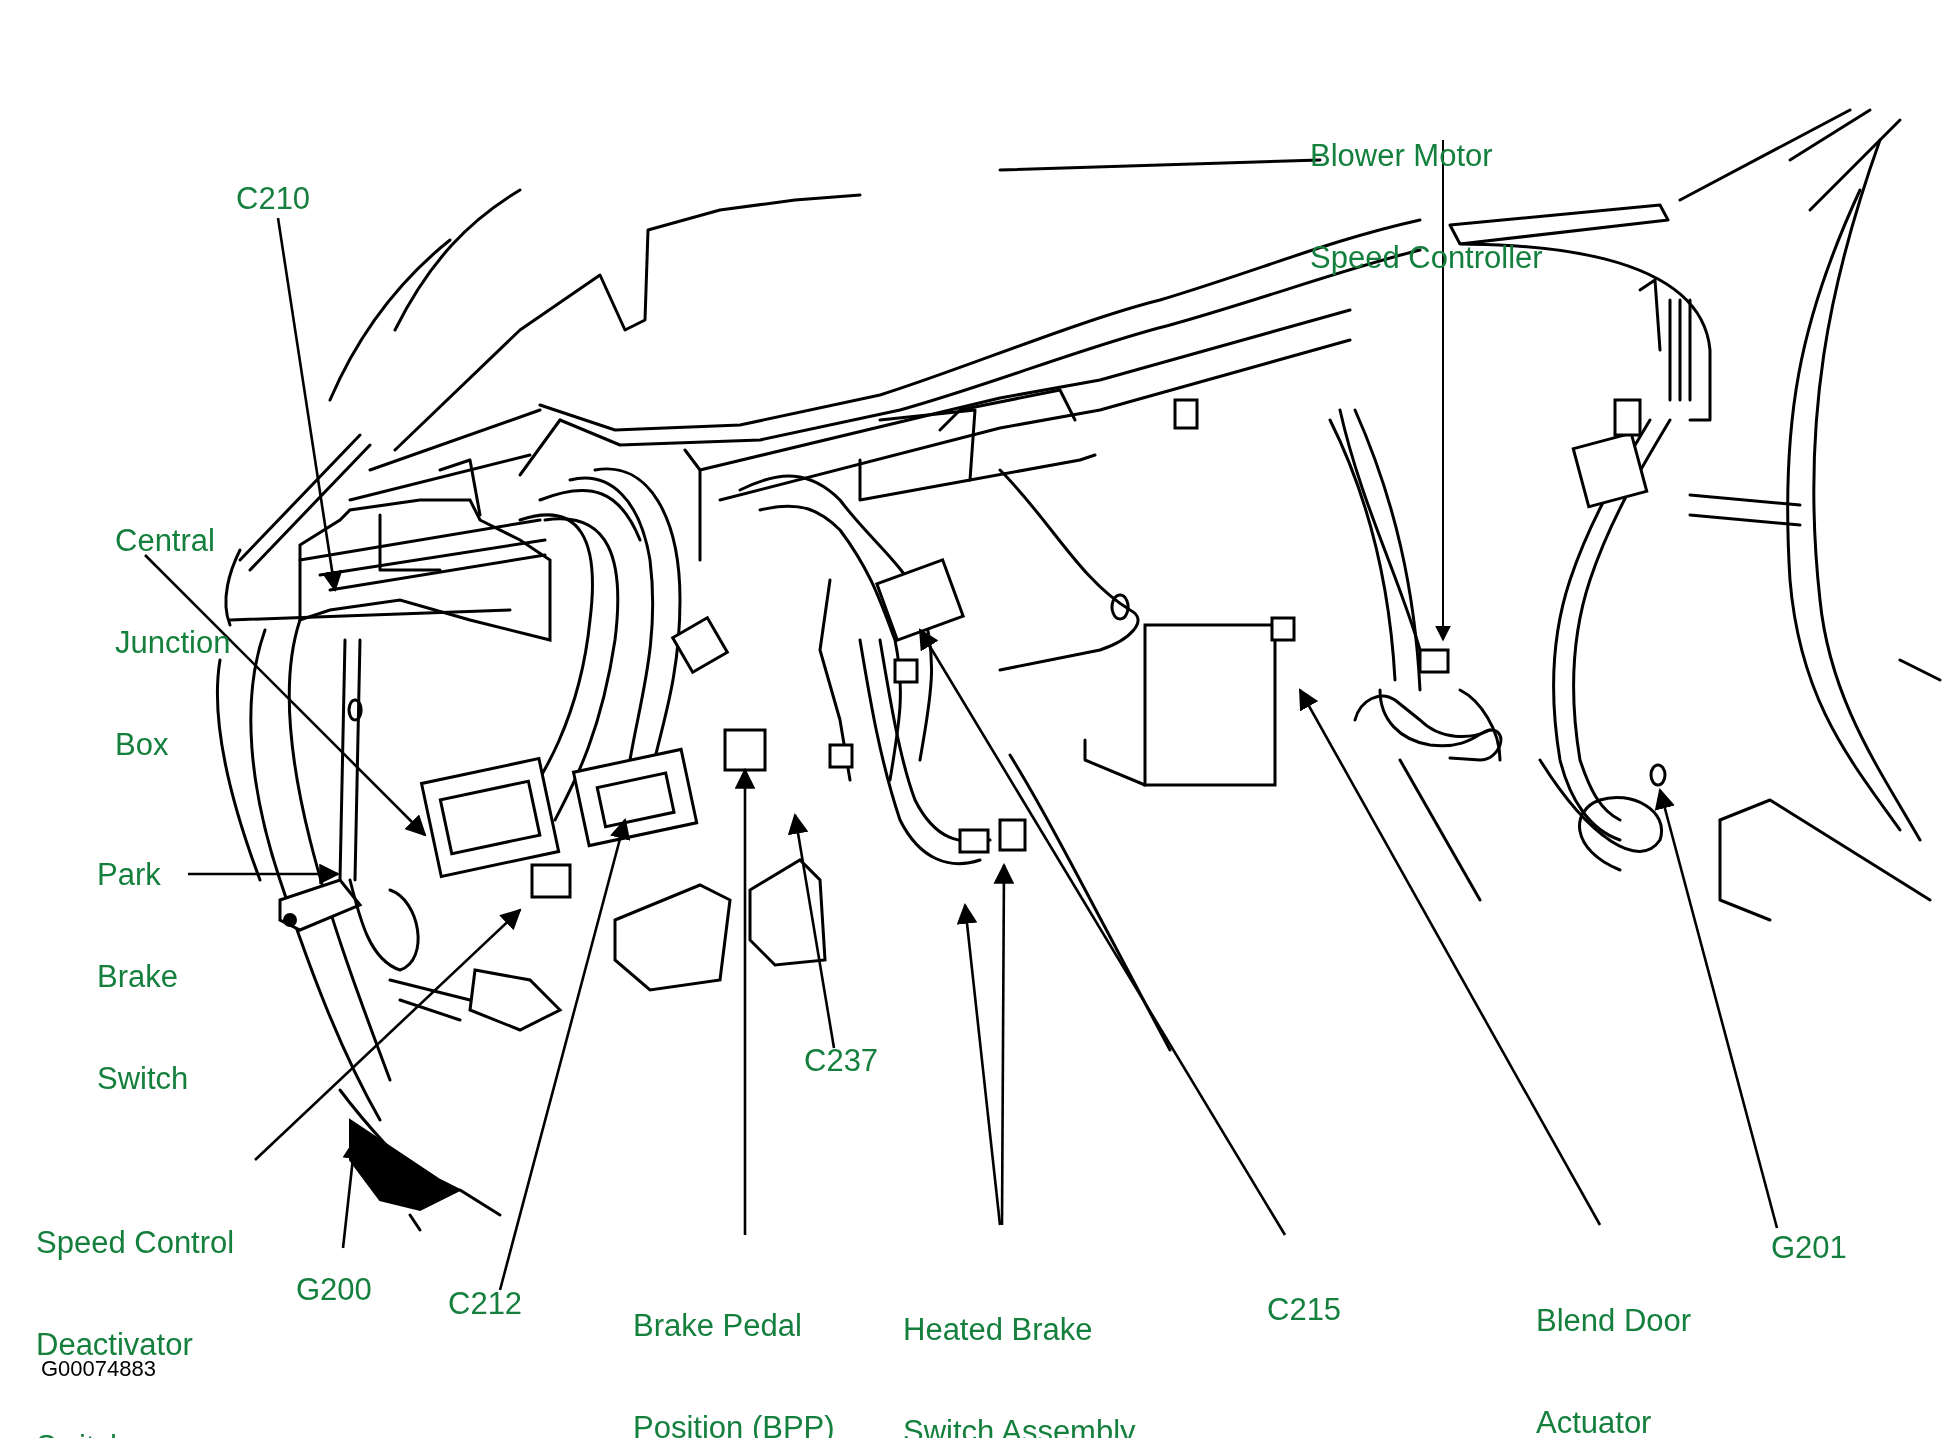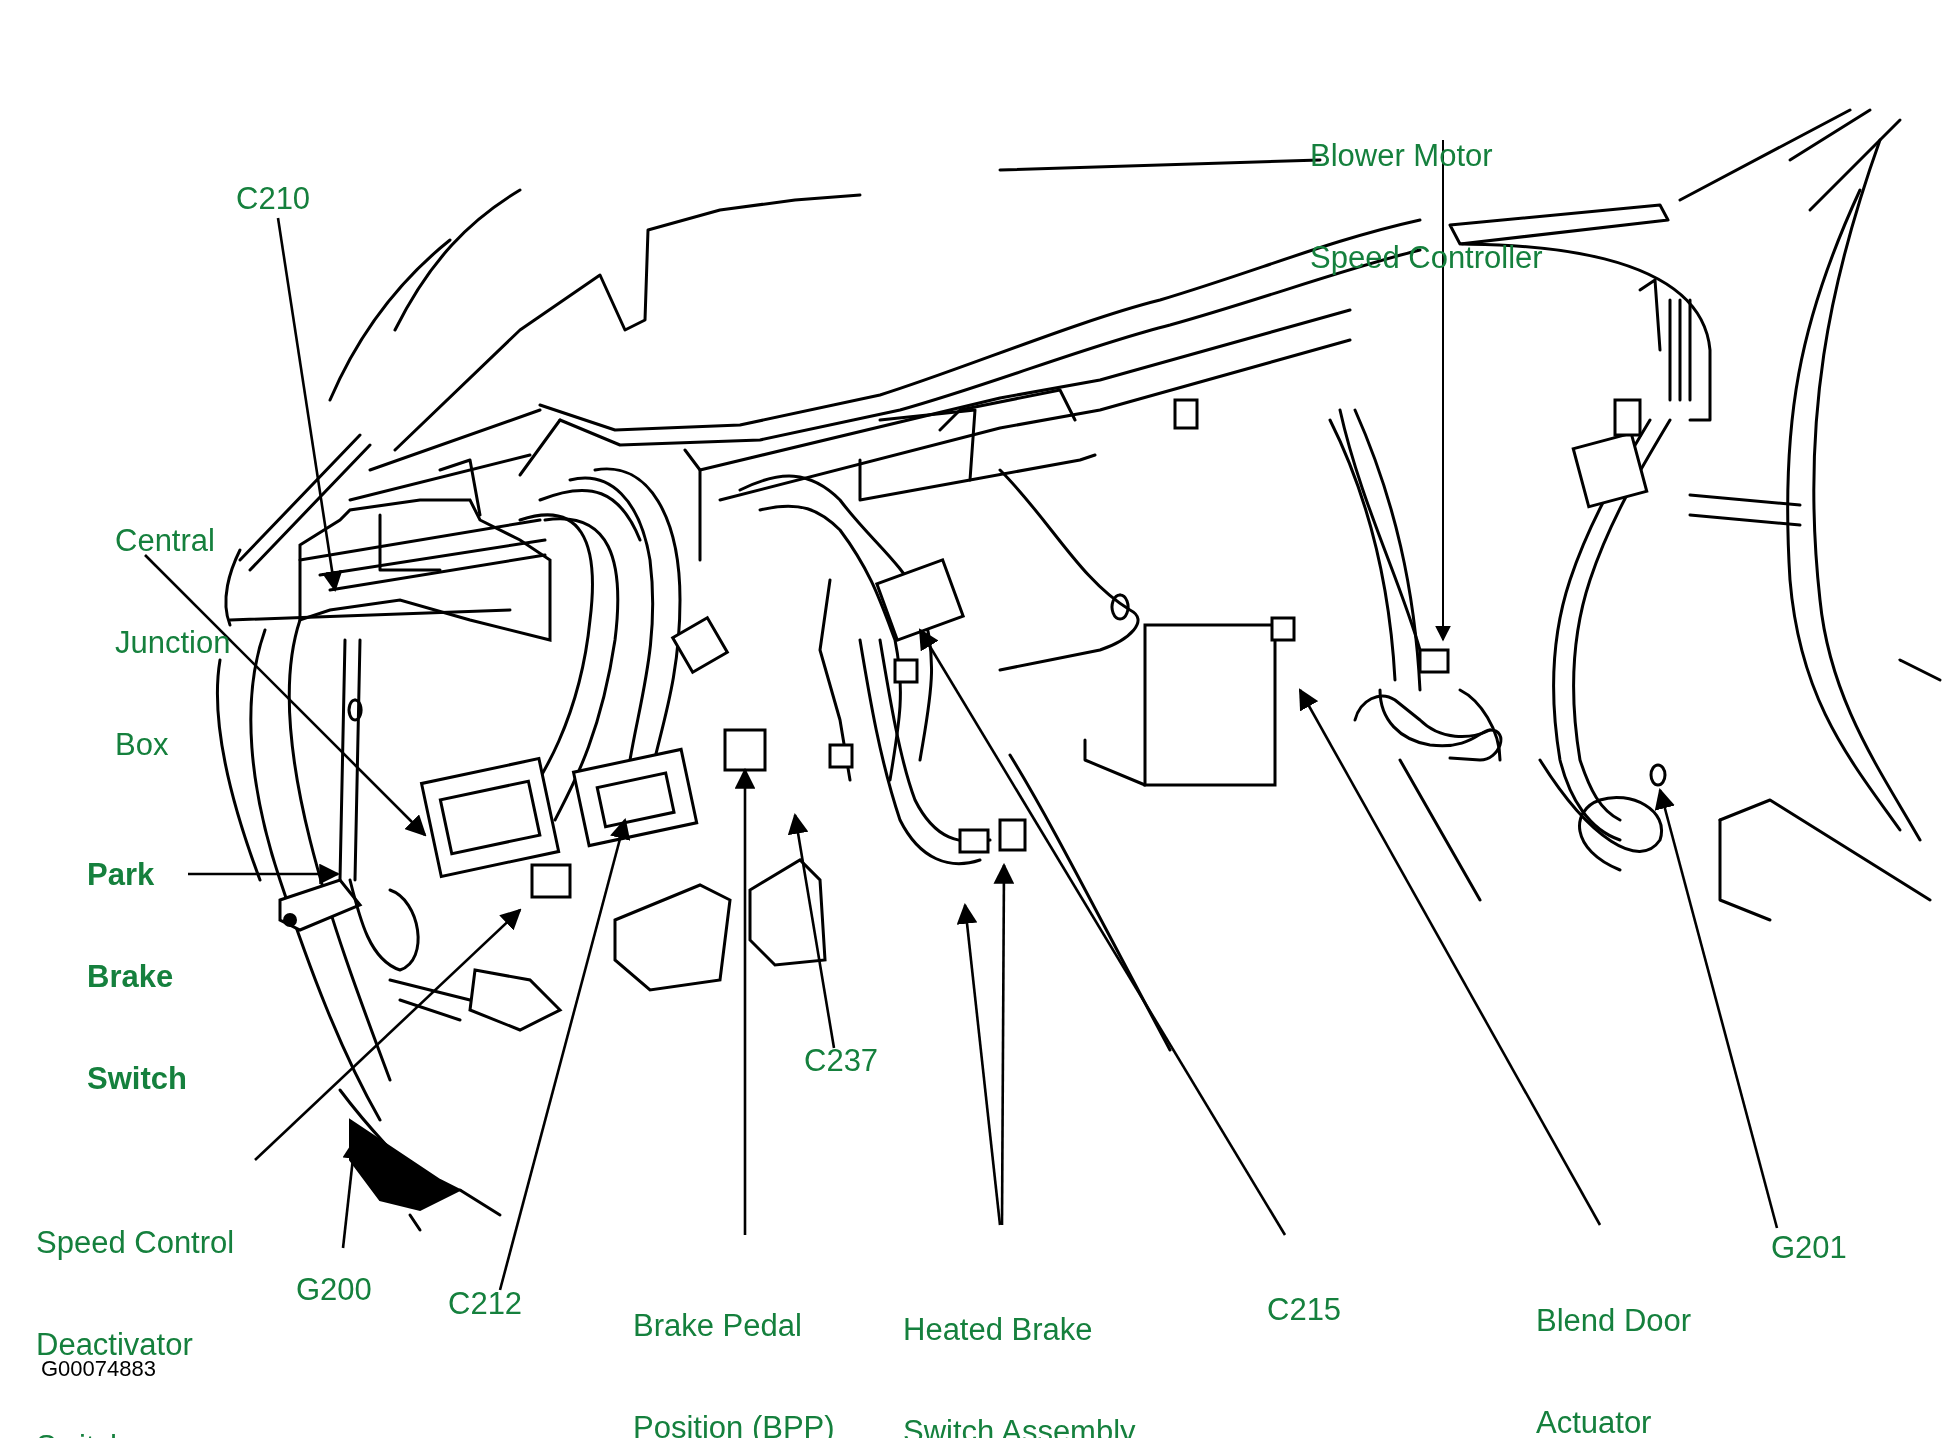--- a/index.html
+++ b/index.html
@@ -165,21 +165,21 @@
 </svg>
 
 <div class="lbl" style="left:236px; top:182px;"><span>C210</span></div>
 
 <div class="lbl" style="left:115px; top:456px;">
   <span>Central</span>
   <span>Junction</span>
   <span>Box</span>
 </div>
 
-<div class="lbl" style="left:87px; top:790px;font-weight:bold;">
+<div class="lbl" style="left:97px; top:790px;">
   <span>Park</span>
   <span>Brake</span>
   <span>Switch</span>
 </div>
 
 <div class="lbl" style="left:36px; top:1158px;">
   <span>Speed Control</span>
   <span>Deactivator</span>
   <span>Switch</span>
 </div>

